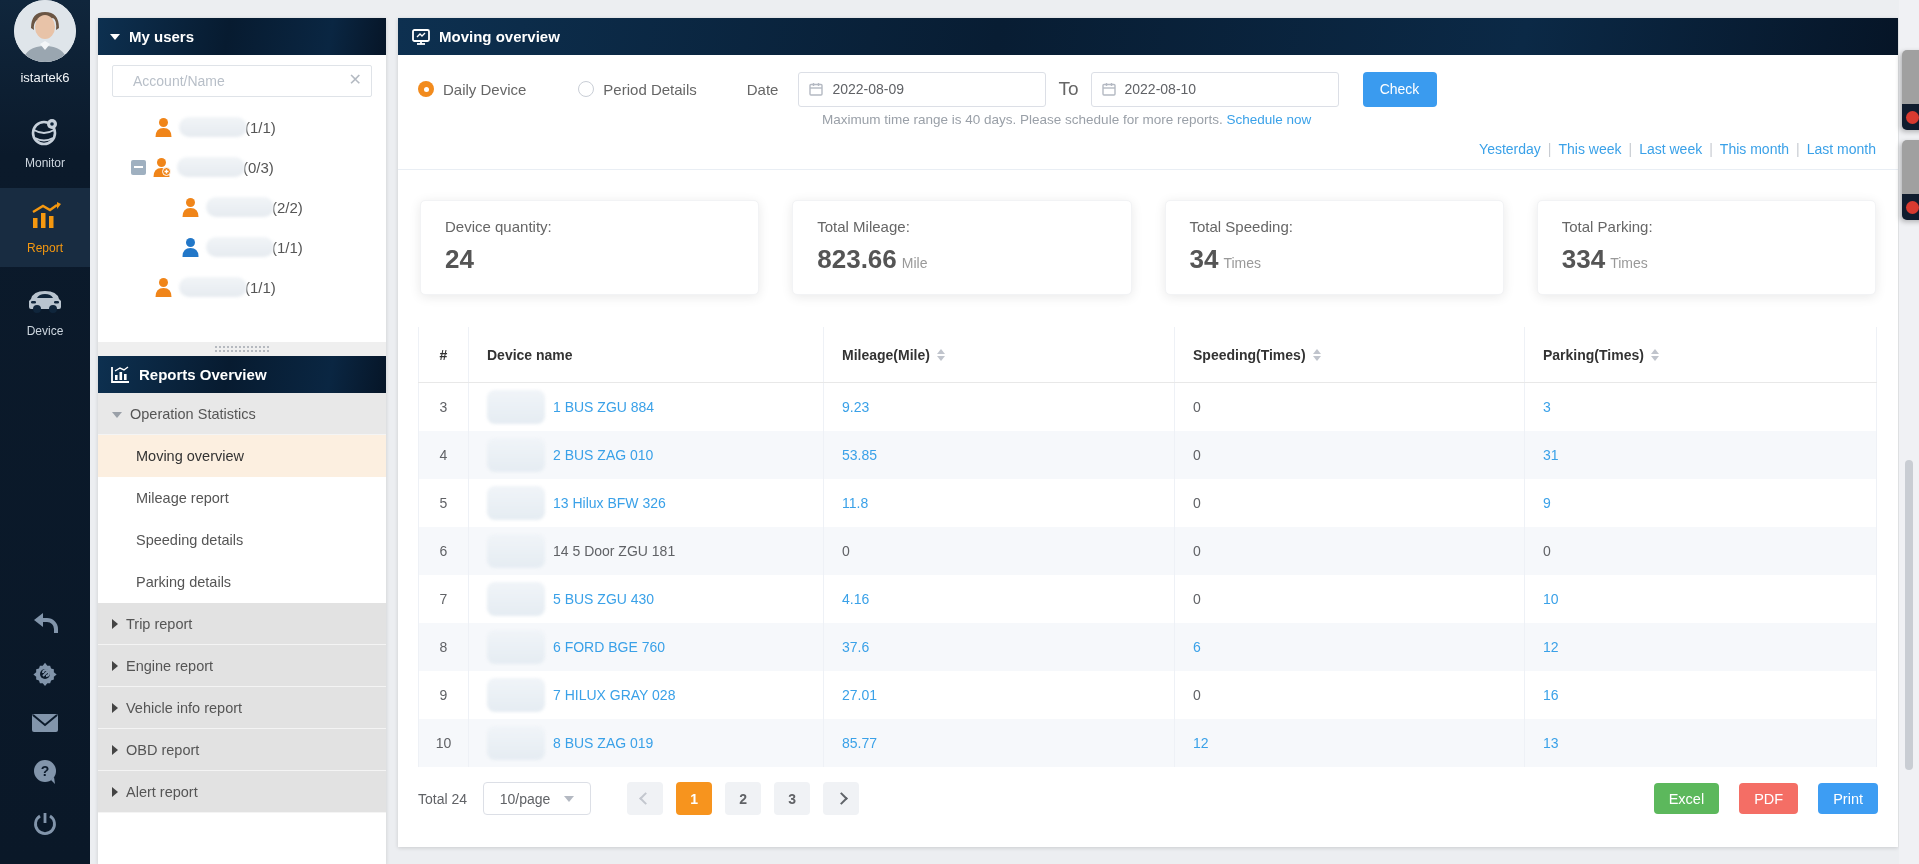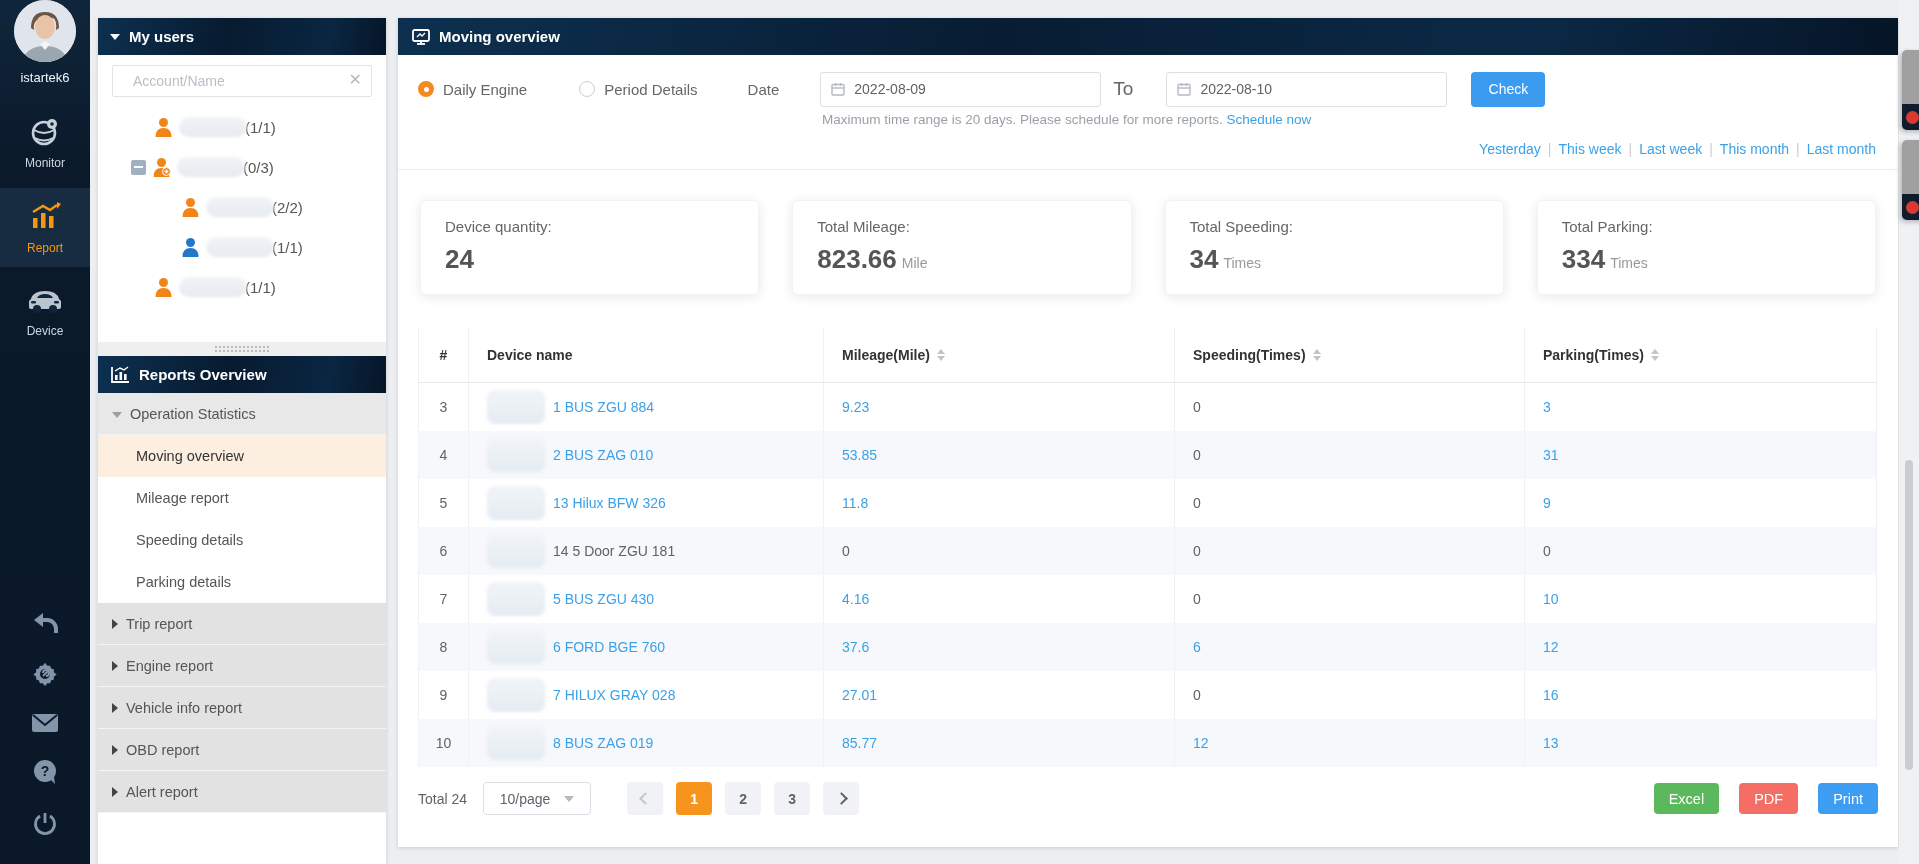--- a/index.html
+++ b/index.html
@@ -75,22 +75,22 @@
   .filter-section { padding:16px 20px 0; border-bottom:1px solid #e9eef4; }
   .filter-row { display:flex; align-items:center; height:36px; }
   .radio { width:16px; height:16px; border-radius:50%; position:relative; cursor:pointer; flex:0 0 auto; }
   .radio.on { background:#f28b1d; }
   .radio.on::after { content:""; position:absolute; left:5.5px; top:5.5px; width:5px; height:5px; border-radius:50%; background:#fff; }
   .radio.off { border:1.5px solid #c9ced6; background:#fff; }
   .radio-lbl { font-size:15px; color:#666; margin:0 0 0 9px; cursor:pointer; }
   .gap36 { width:52px; } .gap24 { width:50px; }
   .date-lbl { font-size:15px; color:#666; margin-right:20px; }
   .date-input {
-    width:281px; height:35px; border:1px solid #dcdfe6; border-radius:3px;
-    display:flex; align-items:center; padding:0 10px; gap:9px; color:#606266; font-size:14px; cursor:pointer; background:#fff;margin-left:21px;
+    width:248px; height:35px; border:1px solid #dcdfe6; border-radius:3px;
+    display:flex; align-items:center; padding:0 10px; gap:9px; color:#606266; font-size:14px; cursor:pointer; background:#fff;
   }
   .to-lbl { font-size:19px; color:#666; margin:0 12px; }
   .check-btn {
     margin-left:24px; width:74px; height:35px; background:#3a9bef; color:#fff; border:none; border-radius:4px;
     font-size:14px; font-family:"Liberation Sans",sans-serif; cursor:pointer;
   }
   .hint-row { padding-left:404px; margin-top:5px; font-size:13.5px; color:#9aa0a8; }
   .hint-row a { color:#3aa1e8; text-decoration:none; cursor:pointer; }
   .quick-links { text-align:right; padding:14px 2px 12px 0; font-size:14px; }
   .quick-links .ql { color:#3aa1e8; cursor:pointer; }
@@ -382,21 +382,21 @@
         <line x1="5" y1="15" x2="13" y2="15" stroke="#fff" stroke-width="1.8"></line>
         <path d="M5 8 l3-3 l2 2 l3-3" stroke="#fff" stroke-width="1.3" fill="none"></path>
       </svg>
     </span>
     <span>Moving overview</span>
   </div>
 
   <div class="filter-section">
     <div class="filter-row">
       <span class="radio on"></span>
-      <span class="radio-lbl">Daily Engine</span>
+      <span class="radio-lbl">Daily Device</span>
       <span class="gap36"></span>
       <span class="radio off"></span>
       <span class="radio-lbl">Period Details</span>
       <span class="gap24"></span>
       <span class="date-lbl">Date</span>
       <div class="date-input">
         <span style="display:inline-block;">
           <svg width="14" height="14" viewBox="0 0 14 14">
             <rect x="1" y="2.5" width="12" height="10.5" rx="1" stroke="#b4b9c2" stroke-width="1.4" fill="none"></rect>
             <line x1="1" y1="6" x2="13" y2="6" stroke="#b4b9c2" stroke-width="1.4"></line>
@@ -414,21 +414,21 @@
             <line x1="1" y1="6" x2="13" y2="6" stroke="#b4b9c2" stroke-width="1.4"></line>
             <line x1="4.5" y1="1" x2="4.5" y2="4" stroke="#b4b9c2" stroke-width="1.4"></line>
             <line x1="9.5" y1="1" x2="9.5" y2="4" stroke="#b4b9c2" stroke-width="1.4"></line>
           </svg>
         </span>
         <span>2022-08-10</span>
       </div>
       <button class="check-btn">Check</button>
     </div>
     <div class="hint-row">
-      <span>Maximum time range is 20 days. Please schedule for more reports.</span>
+      <span>Maximum time range is 40 days. Please schedule for more reports.</span>
       <a>Schedule now</a>
     </div>
     <div class="quick-links" id="quick-links"><span class="ql">Yesterday</span><span class="sep">|</span><span class="ql">This week</span><span class="sep">|</span><span class="ql">Last week</span><span class="sep">|</span><span class="ql">This month</span><span class="sep">|</span><span class="ql">Last month</span></div>
   </div>
 
   <div class="cards" id="cards">
       <div class="card">
         <div class="card-label">Device quantity:</div>
         <div class="card-value"><span>24</span></div>
       </div>

